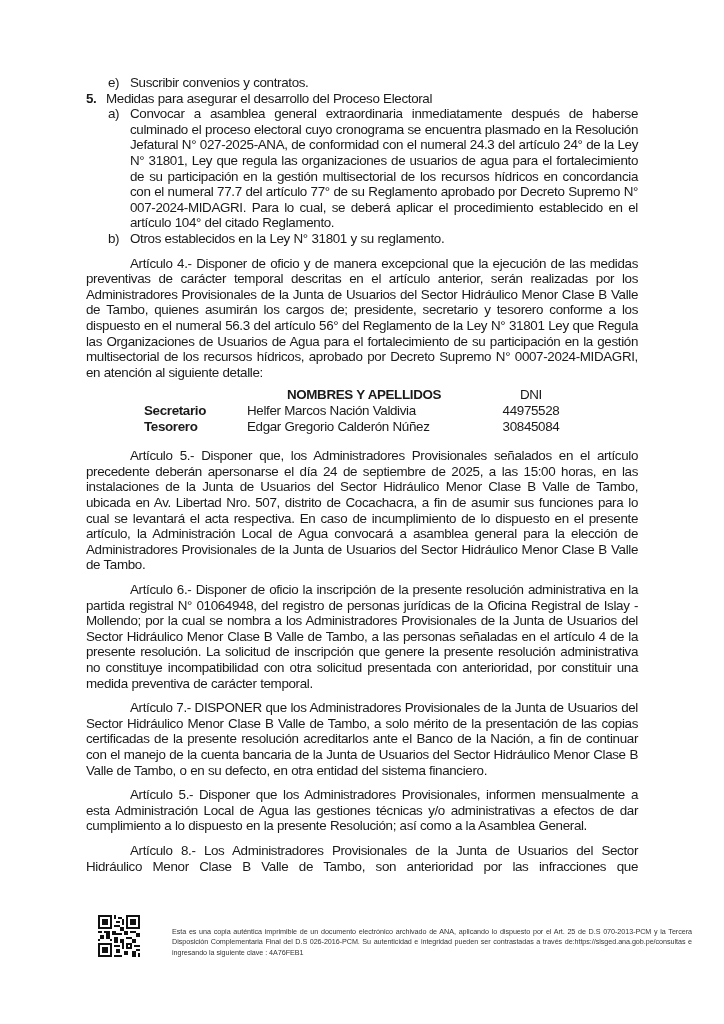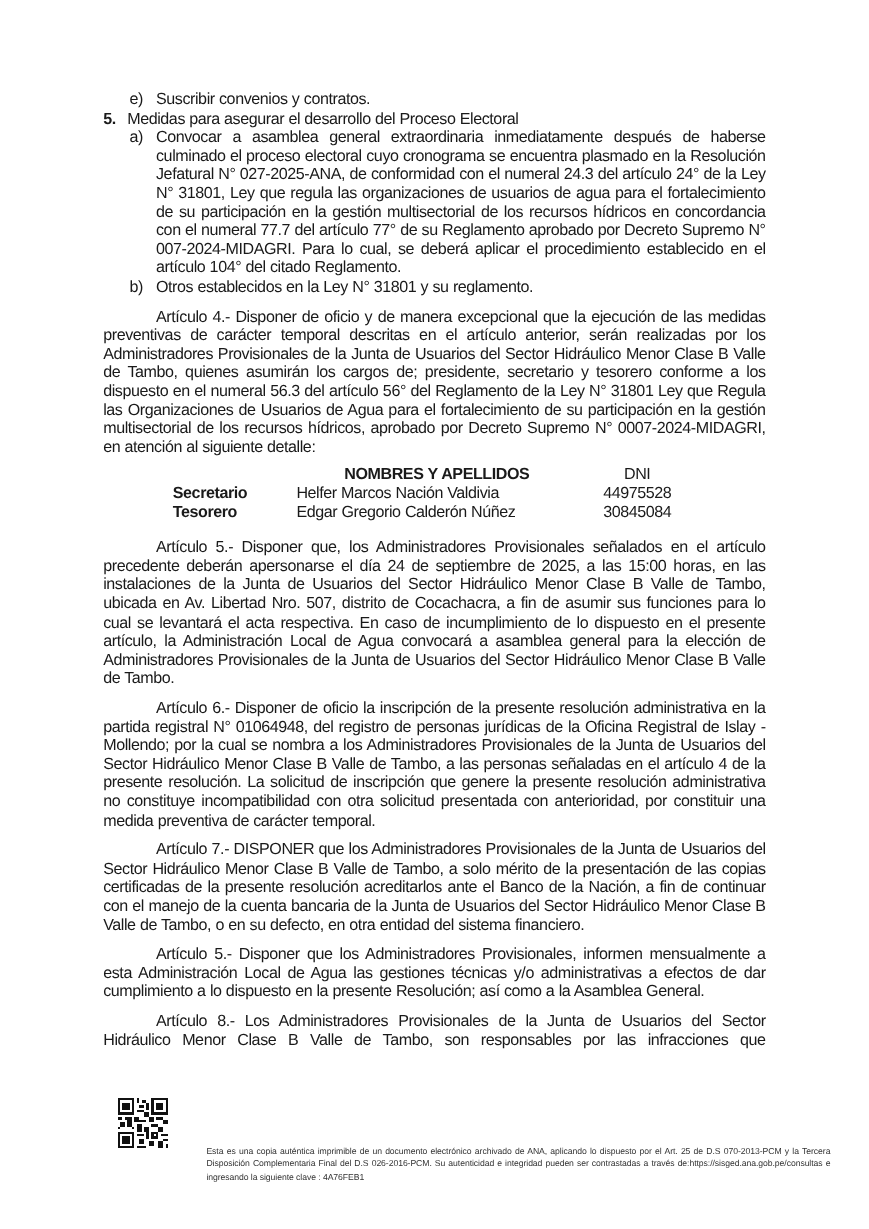--- a/index.html
+++ b/index.html
@@ -20,21 +20,21 @@
   .officials { margin: 6px 0 0 58px; }
   .off-row { display: flex; height: 16px; align-items: flex-end; }
   .c1 { width: 103px; font-weight: bold; }
   .c2 { width: 234px; }
   .c3 { width: 100px; text-align: center; }
   .off-head .c2 { text-align: center; font-weight: bold; }
   .off-head .c3 { font-weight: normal; }
   .footer { position: absolute; left: 98px; top: 913px; width: 600px; height: 50px; }
   .qr { position: absolute; left: 0; top: 2px; width: 42px; height: 42px; }
   .foot-text { position: absolute; left: 74px; top: 14px; width: 520px;
-               font-size: 7.2px; line-height: 10.3px; color: #333; text-align: justify; text-align-last: left; letter-spacing: -0.05px; margin-top: 28px; }
+               font-size: 7.2px; line-height: 10.3px; color: #333; text-align: justify; text-align-last: left; letter-spacing: -0.05px; }
 </style>
 </head>
 <body>
 
 <div class="page t">
 
   <div class="li lvl1">
     <span class="mk">e)</span>
     <span class="tx">Suscribir convenios y contratos.</span>
   </div>
@@ -75,21 +75,21 @@
   </div>
 
   <p class="para j" style="margin:14px 0 0 0;"><b>Artículo 5.- Disponer</b><span> que, los Administradores Provisionales señalados en el artículo precedente deberán apersonarse el día 24 de septiembre de 2025, a las 15:00 horas, en las instalaciones de la Junta de Usuarios del Sector Hidráulico Menor Clase B Valle de Tambo, ubicada en Av. Libertad Nro. 507, distrito de Cocachacra, a fin de asumir sus funciones para lo cual se levantará el acta respectiva. En caso de incumplimiento de lo dispuesto en el presente artículo, la Administración Local de Agua convocará a asamblea general para la elección de Administradores Provisionales de la Junta de Usuarios del Sector Hidráulico Menor Clase B Valle de Tambo.</span></p>
 
   <p class="para j" style="margin:9px 0 0 0;"><b>Artículo 6.- Disponer de oficio la inscripción</b><span> de la presente resolución administrativa en la partida registral N° 01064948, del registro de personas jurídicas de la Oficina Registral de Islay - Mollendo; por la cual se nombra a los Administradores Provisionales de la Junta de Usuarios del Sector Hidráulico Menor Clase B Valle de Tambo, a las personas señaladas en el artículo 4 de la presente resolución. La solicitud de inscripción que genere la presente resolución administrativa no constituye incompatibilidad con otra solicitud presentada con anterioridad, por constituir una medida preventiva de carácter temporal.</span></p>
 
   <p class="para j" style="margin:9px 0 0 0;"><b>Artículo 7.- DISPONER</b><span> que los Administradores Provisionales de la Junta de Usuarios del Sector Hidráulico Menor Clase B Valle de Tambo, a solo mérito de la presentación de las copias certificadas de la presente resolución acreditarlos ante el Banco de la Nación, a fin de continuar con el manejo de la cuenta bancaria de la Junta de Usuarios del Sector Hidráulico Menor Clase B Valle de Tambo, o en su defecto, en otra entidad del sistema financiero.</span></p>
 
   <p class="para j" style="margin:9px 0 0 0;"><b>Artículo 5.- Disponer</b><span> que los Administradores Provisionales, informen mensualmente a esta Administración Local de Agua las gestiones técnicas y/o administrativas a efectos de dar cumplimiento a lo dispuesto en la presente Resolución; así como a la Asamblea General.</span></p>
 
-  <p class="para j" style="margin:9px 0 0 0; text-align-last: justify;"><b>Artículo 8.-</b><span> Los Administradores Provisionales de la Junta de Usuarios del Sector Hidráulico Menor Clase B Valle de Tambo, son responsables  por las infracciones que</span></p>
+  <p class="para j" style="margin:9px 0 0 0; text-align-last: justify;"><b>Artículo 8.-</b><span> Los Administradores Provisionales de la Junta de Usuarios del Sector Hidráulico Menor Clase B Valle de Tambo, son anterioridad  por las infracciones que</span></p>
 </div>
 
 <div class="footer">
   <svg class="qr" viewBox="0 0 21 21" shape-rendering="crispEdges">
     <rect x="0" y="0" width="21" height="21" fill="#fff"></rect>
     <g fill="#111">
       <path d="M0 0h7v7H0z M1 1v5h5V1z M2 2h3v3H2z" fill-rule="evenodd"></path>
       <path d="M14 0h7v7h-7z M15 1v5h5V1z M16 2h3v3h-3z" fill-rule="evenodd"></path>
       <path d="M0 14h7v7H0z M1 15v5h5v-5z M2 16h3v3H2z" fill-rule="evenodd"></path>
       <rect x="8" y="0" width="1" height="2"></rect>

